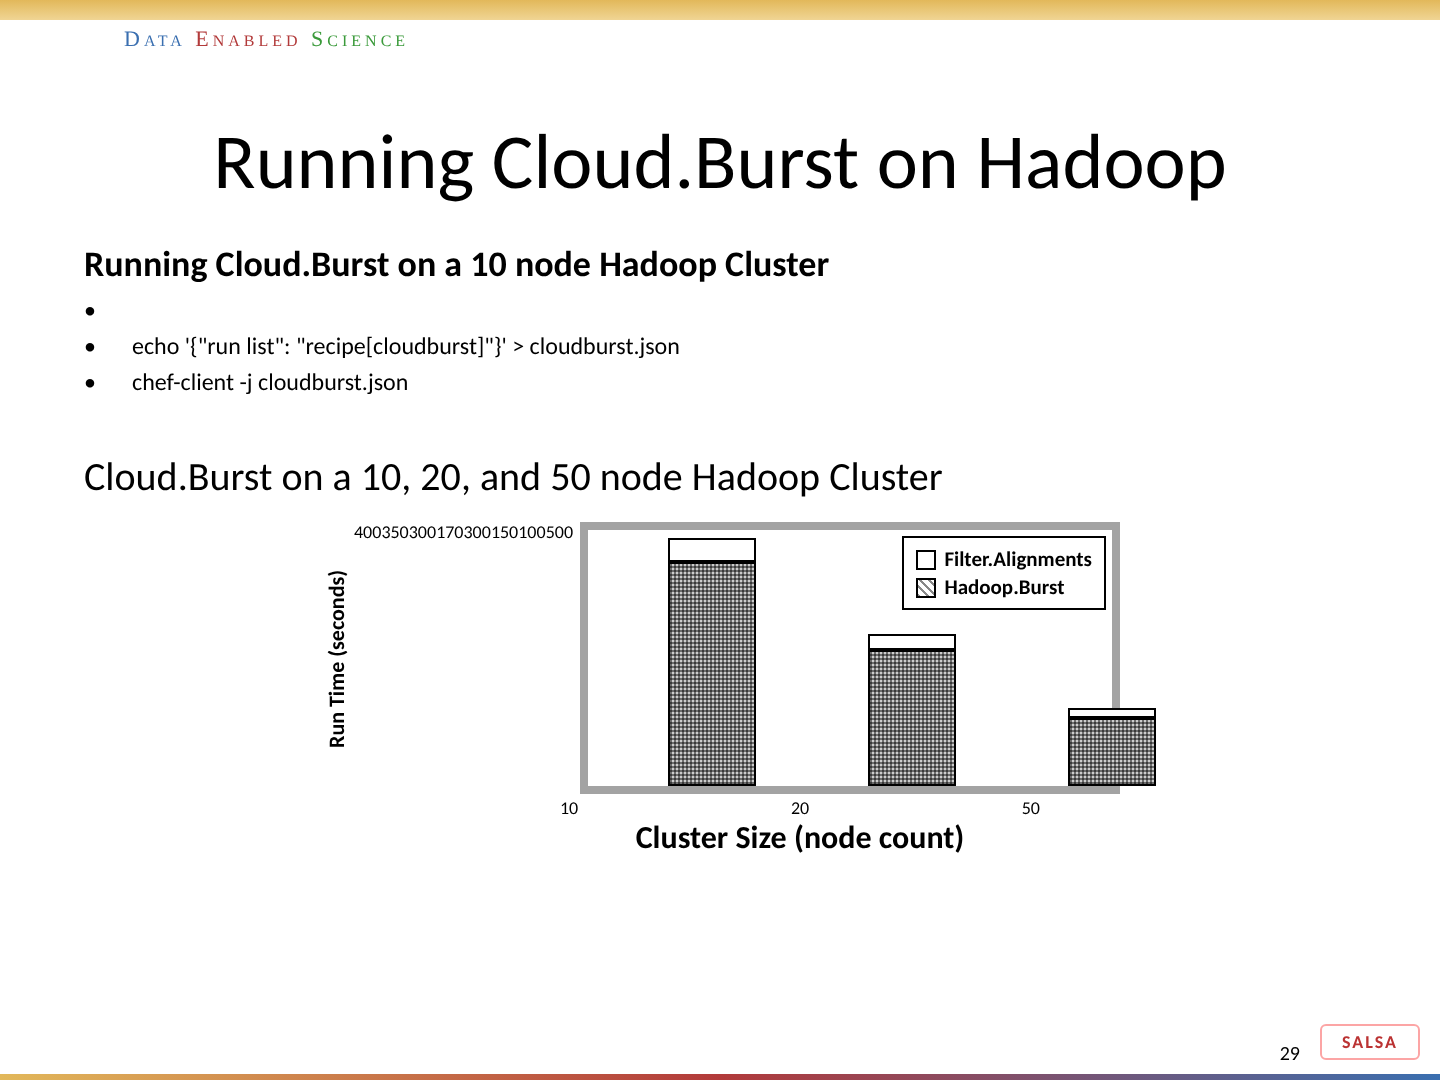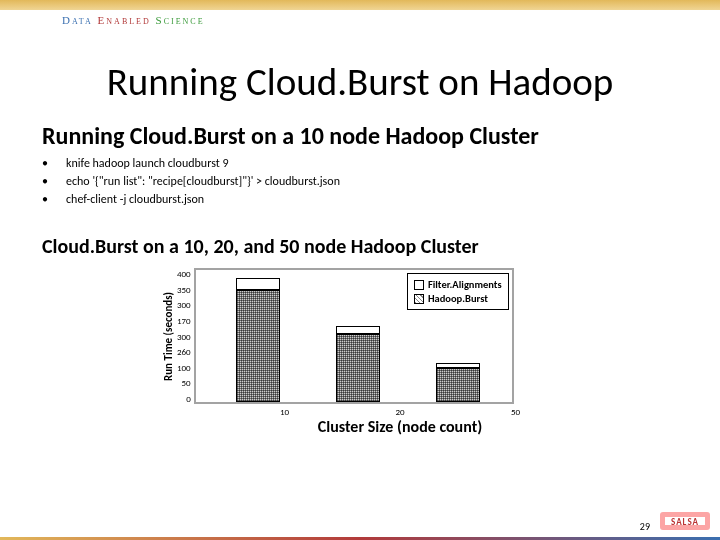--- a/index.html
+++ b/index.html
@@ -26,33 +26,33 @@
   }
   .brand .d { color: #3a6fb0; font-variant: small-caps; }
   .brand .e { color: #b23a3a; font-variant: small-caps; }
   .brand .s { color: #3a9a3a; font-variant: small-caps; }
   .title {
     font-size: 39px;
     text-align: center;
     margin-top: 48px;
   }
   .subtitle1 {
-    font-size: 24px;
+    font-size: 18px;
     font-weight: bold;
     margin: 16px 0 4px 42px;
   }
   .bullets {
     margin-left: 42px;
     font-size: 12px;
   }
   .bullets .row { display: flex; align-items: flex-start; line-height: 1.5; }
   .bullets .dot { width: 24px; }
   .subtitle2 {
     font-size: 20px;
-    font-weight: bold;
+    font-weight: normal;
     margin: 26px 0 10px 42px;
   }
   .chart-wrap {
     margin: 0 auto;
     width: 400px;
     position: relative;
   }
   .chart-title {
     font-size: 12.5px;
     font-weight: bold;
@@ -66,29 +66,29 @@
   .ylabel {
     writing-mode: vertical-rl;
     transform: rotate(180deg);
     font-size: 11px;
     font-weight: bold;
     text-align: center;
     padding: 0 2px;
   }
   .yticks {
     display: flex;
-    flex-direction: column;
+    flex-direction: row;
     justify-content: space-between;
     font-size: 9px;
     text-align: right;
     padding-right: 3px;
     height: 136px;
   }
   .plot {
-    border: 2px solid #a3a3a3;
+    border: 4px solid #a3a3a3;
     width: 320px;
     height: 136px;
     position: relative;
     overflow: visible;
   }
   .bargroup {
     position: absolute;
     bottom: 0;
     width: 44px;
   }
@@ -148,21 +148,21 @@
     right: 10px;
     bottom: 10px;
     width: 50px;
     height: 18px;
     font-size: 9px;
     font-weight: bold;
     color: #b33;
     display: flex;
     align-items: center;
     justify-content: center;
-    border: 5px solid #fca5a5;
+    border: 1px solid #fca5a5;
     border-radius: 3px;
     letter-spacing: 1px;
   }
   .bottom-bar {
     position: absolute;
     left: 0; right: 0; bottom: 0;
     height: 3px;
     background: linear-gradient(to right,#e2b85a,#b23a3a,#3a6fb0);
   }
 </style>
@@ -175,21 +175,20 @@
   <span class="d">Data </span><span class="e">Enabled </span><span class="s">Science</span>
 </div>
 
 <div class="title">Running Cloud.Burst on Hadoop</div>
 
 <div class="subtitle1">Running Cloud.Burst on a 10 node Hadoop Cluster</div>
 
 <div class="bullets">
   <div class="row">
       <span class="dot">•</span>
-      <span>knife hadoop launch cloudburst 9</span>
     </div>
   <div class="row">
       <span class="dot">•</span>
       <span>echo '{"run list": "recipe[cloudburst]"}' &gt; cloudburst.json</span>
     </div>
   <div class="row">
       <span class="dot">•</span>
       <span>chef-client -j cloudburst.json</span>
     </div>
 </div>
@@ -198,21 +197,21 @@
 
 <div class="chart-wrap">
   <div class="chart-body">
     <div class="ylabel">Run Time (seconds)</div>
     <div class="yticks">
       <span>400</span>
       <span>350</span>
       <span>300</span>
       <span>170</span>
       <span>300</span>
-      <span>260</span>
+      <span>150</span>
       <span>100</span>
       <span>50</span>
       <span>0</span>
     </div>
     <div class="plot" id="plot">
       <div class="legend">
         <div class="lrow">
             <span class="swatch-open"></span>
             <span>Filter.Alignments</span>
           </div>

